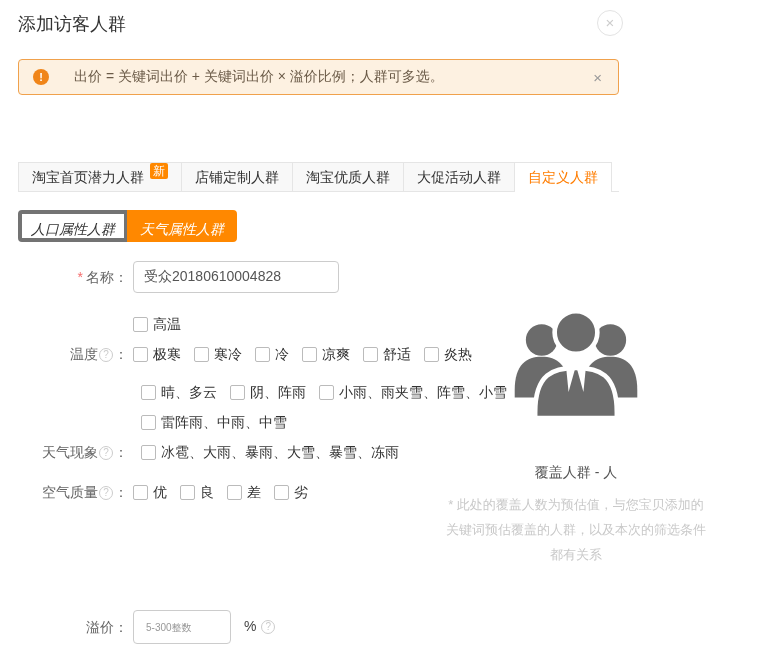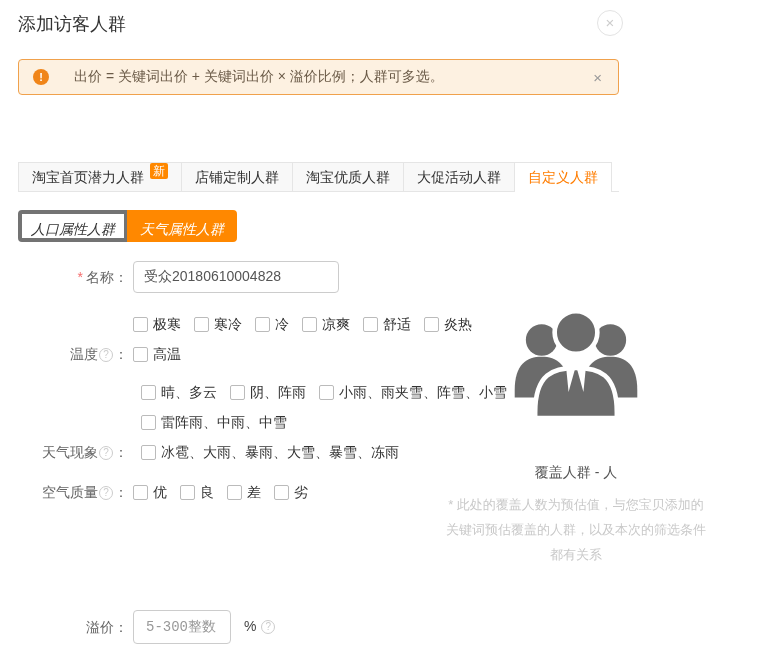--- a/index.html
+++ b/index.html
@@ -58,22 +58,22 @@
   .cb-rows { display:flex; flex-direction:column; gap:10px; }
   .cb-row { display:flex; gap:13px; line-height:20px; }
   .cb { display:inline-flex; align-items:center; cursor:pointer; white-space:nowrap; }
   .box { width:15px; height:15px; border:1px solid #bbb; border-radius:2px; background:#fff;
     margin-right:5px; flex:0 0 15px; }
   .cb-txt { color:#333; }
 
   .premium-row { margin-top:108px; align-items:center; }
   .premium-row .row-label { line-height:34px; }
   .premium-input { width:98px; height:34px; border:1px solid #ccc; border-radius:4px;
-    padding:0 12px; font-size:14px; color:#333; outline:none;
-    font-family:Liberation Mono, monospace; }
+    padding:0 12px; font-size:10px; color:#333; outline:none;
+    font-family:Liberation Sans, sans-serif; }
   .premium-input::placeholder { color:#999; }
   .unit { margin-left:9px; color:#444; font-size:14px; }
 
   
   .coverage { position:absolute; left:445px; top:300px; width:262px; text-align:center; }
   .people-svg { display:block; margin:0 auto; }
   .coverage-caption { margin-top:46px; color:#555; font-size:14px; }
   .coverage-note { margin-top:10px; color:#c9c9c9; font-size:13px; line-height:25px; }
 
   
@@ -137,20 +137,26 @@
     </div>
 
     <div class="row cb-section">
       <div class="row-label">
         <span>温度</span><span class="qicon">?</span><span>：</span>
       </div>
       <div class="row-content cb-rows">
         <div class="cb-row">
           <label class="cb">
               <span class="box"></span>
+              <span class="cb-txt">高温</span>
+            </label>
+        </div>
+        <div class="cb-row">
+          <label class="cb">
+              <span class="box"></span>
               <span class="cb-txt">极寒</span>
             </label>
           <label class="cb">
               <span class="box"></span>
               <span class="cb-txt">寒冷</span>
             </label>
           <label class="cb">
               <span class="box"></span>
               <span class="cb-txt">冷</span>
             </label>
@@ -158,26 +164,20 @@
               <span class="box"></span>
               <span class="cb-txt">凉爽</span>
             </label>
           <label class="cb">
               <span class="box"></span>
               <span class="cb-txt">舒适</span>
             </label>
           <label class="cb">
               <span class="box"></span>
               <span class="cb-txt">炎热</span>
-            </label>
-        </div>
-        <div class="cb-row">
-          <label class="cb">
-              <span class="box"></span>
-              <span class="cb-txt">高温</span>
             </label>
         </div>
       </div>
     </div>
 
     <div class="row cb-section" style="margin-top:18px;gap:8px;">
       <div class="row-label">
         <span>天气现象</span><span class="qicon">?</span><span>：</span>
       </div>
       <div class="row-content cb-rows">

